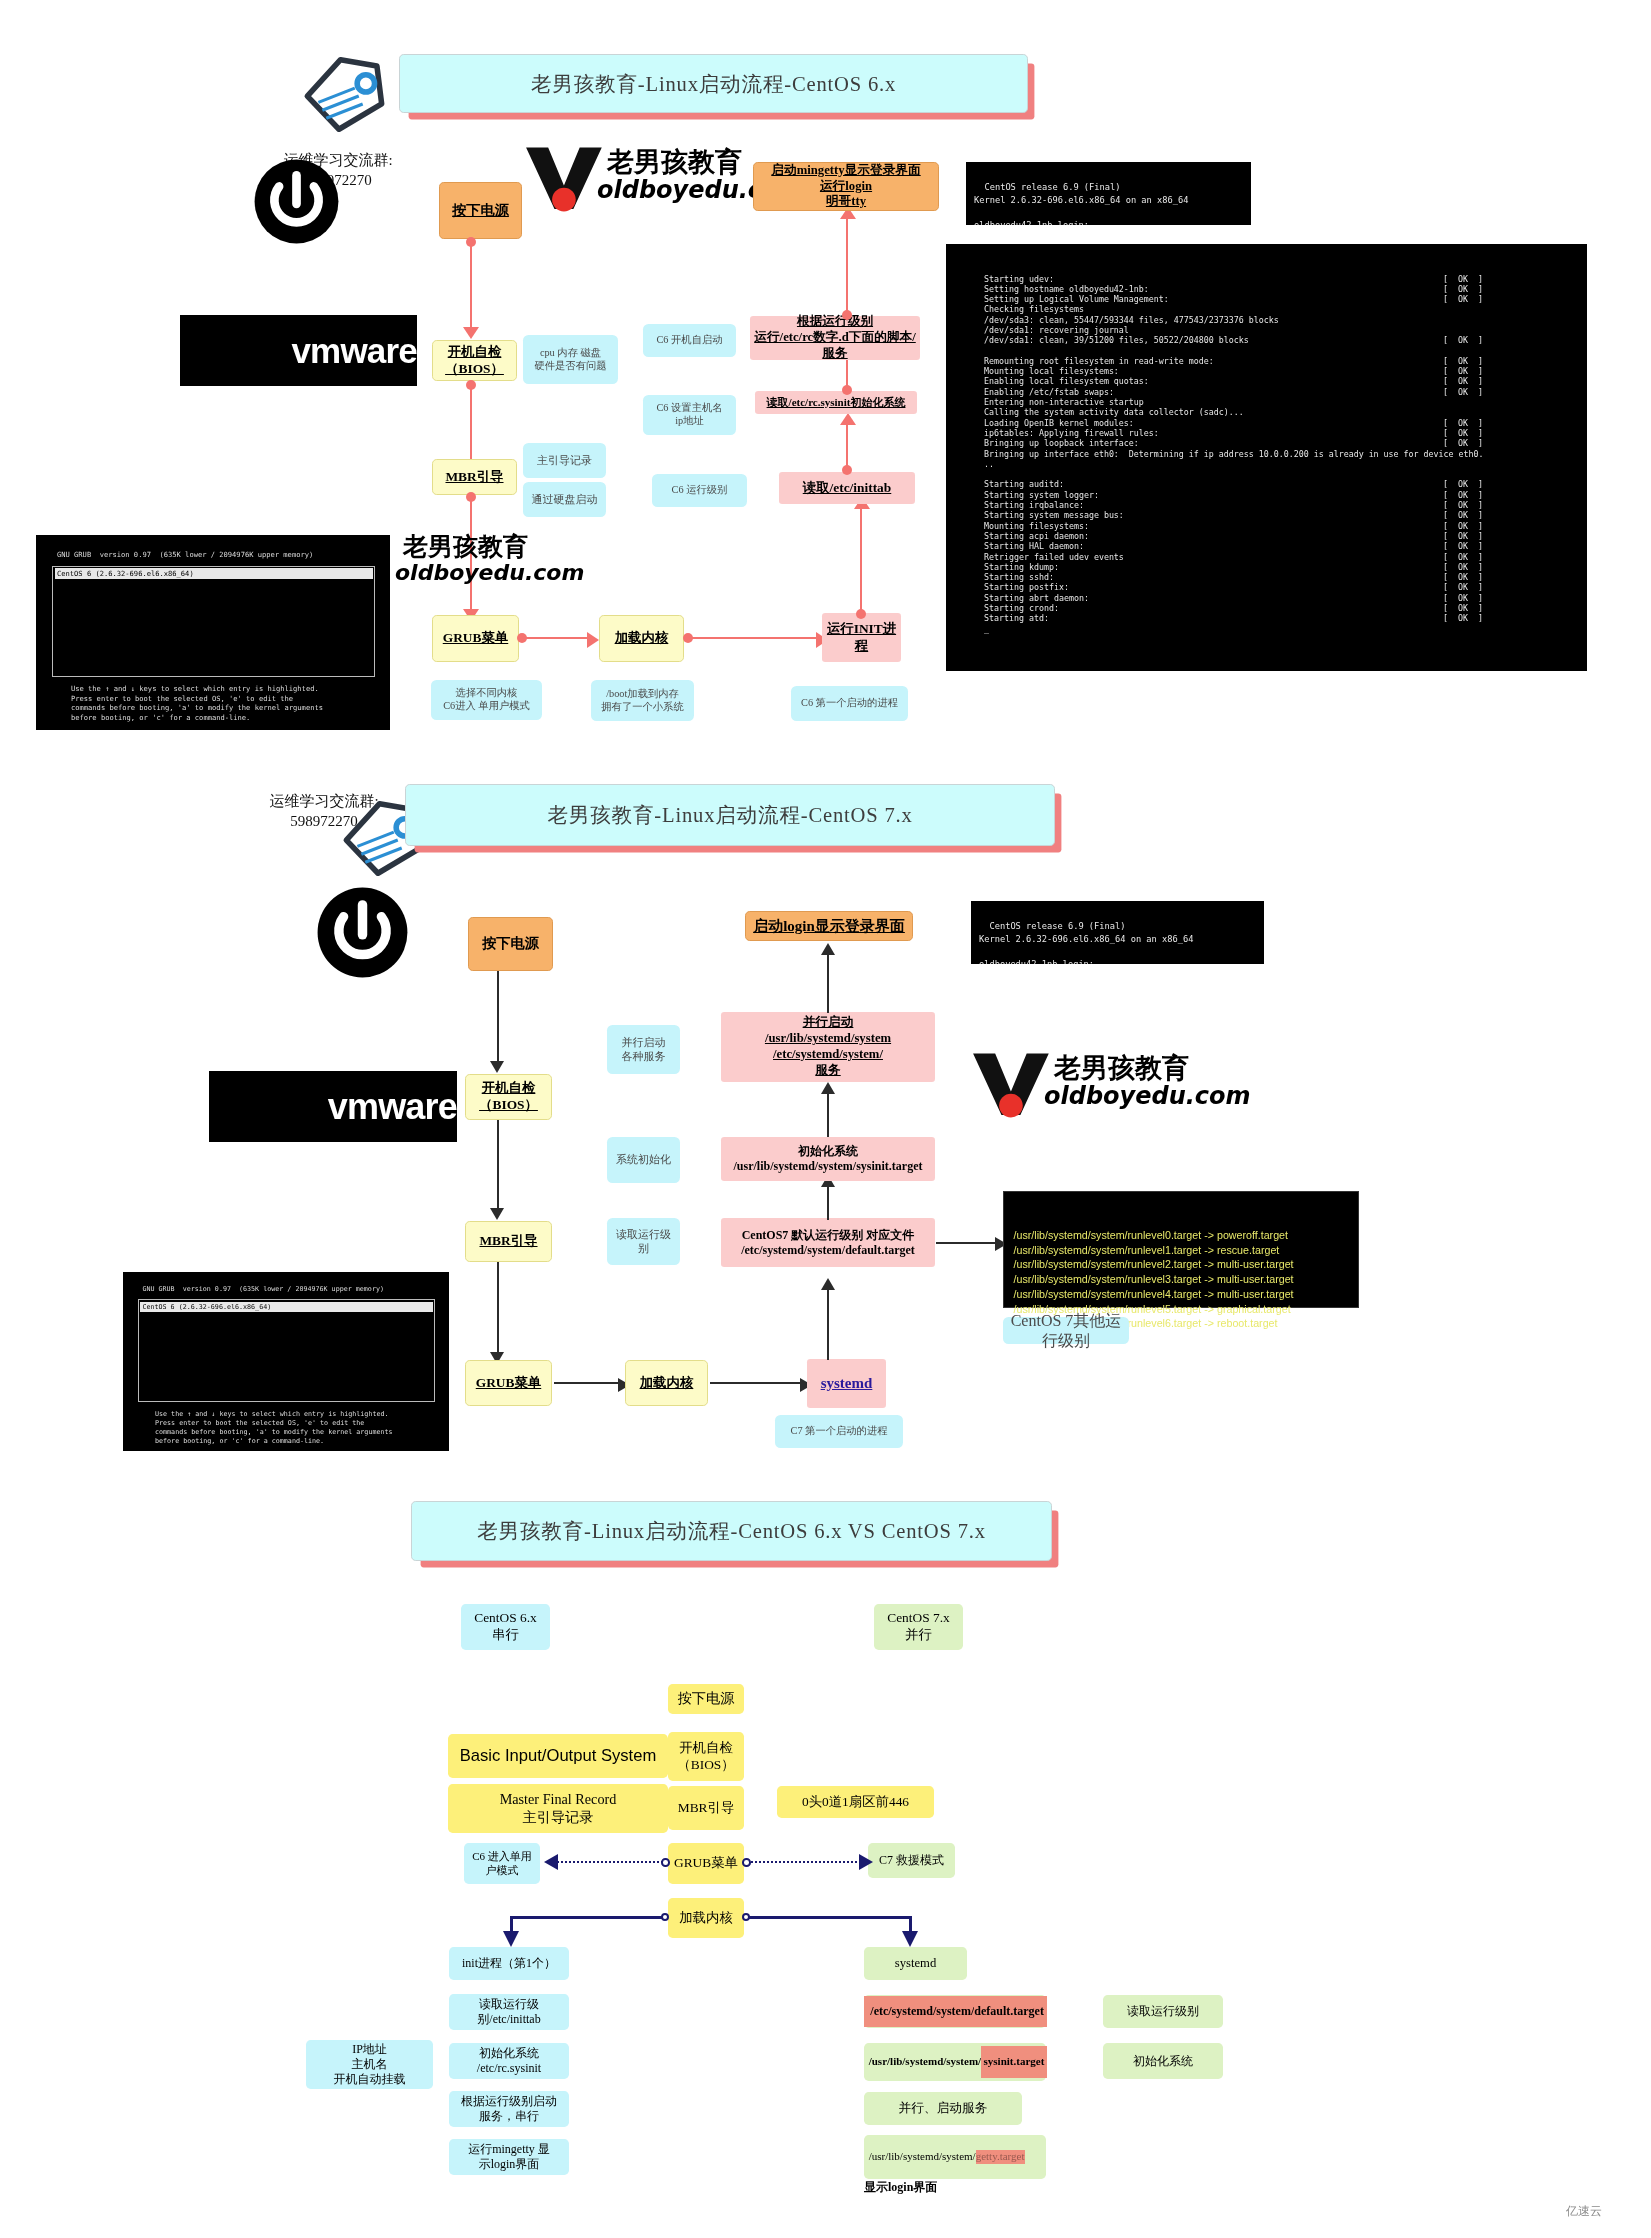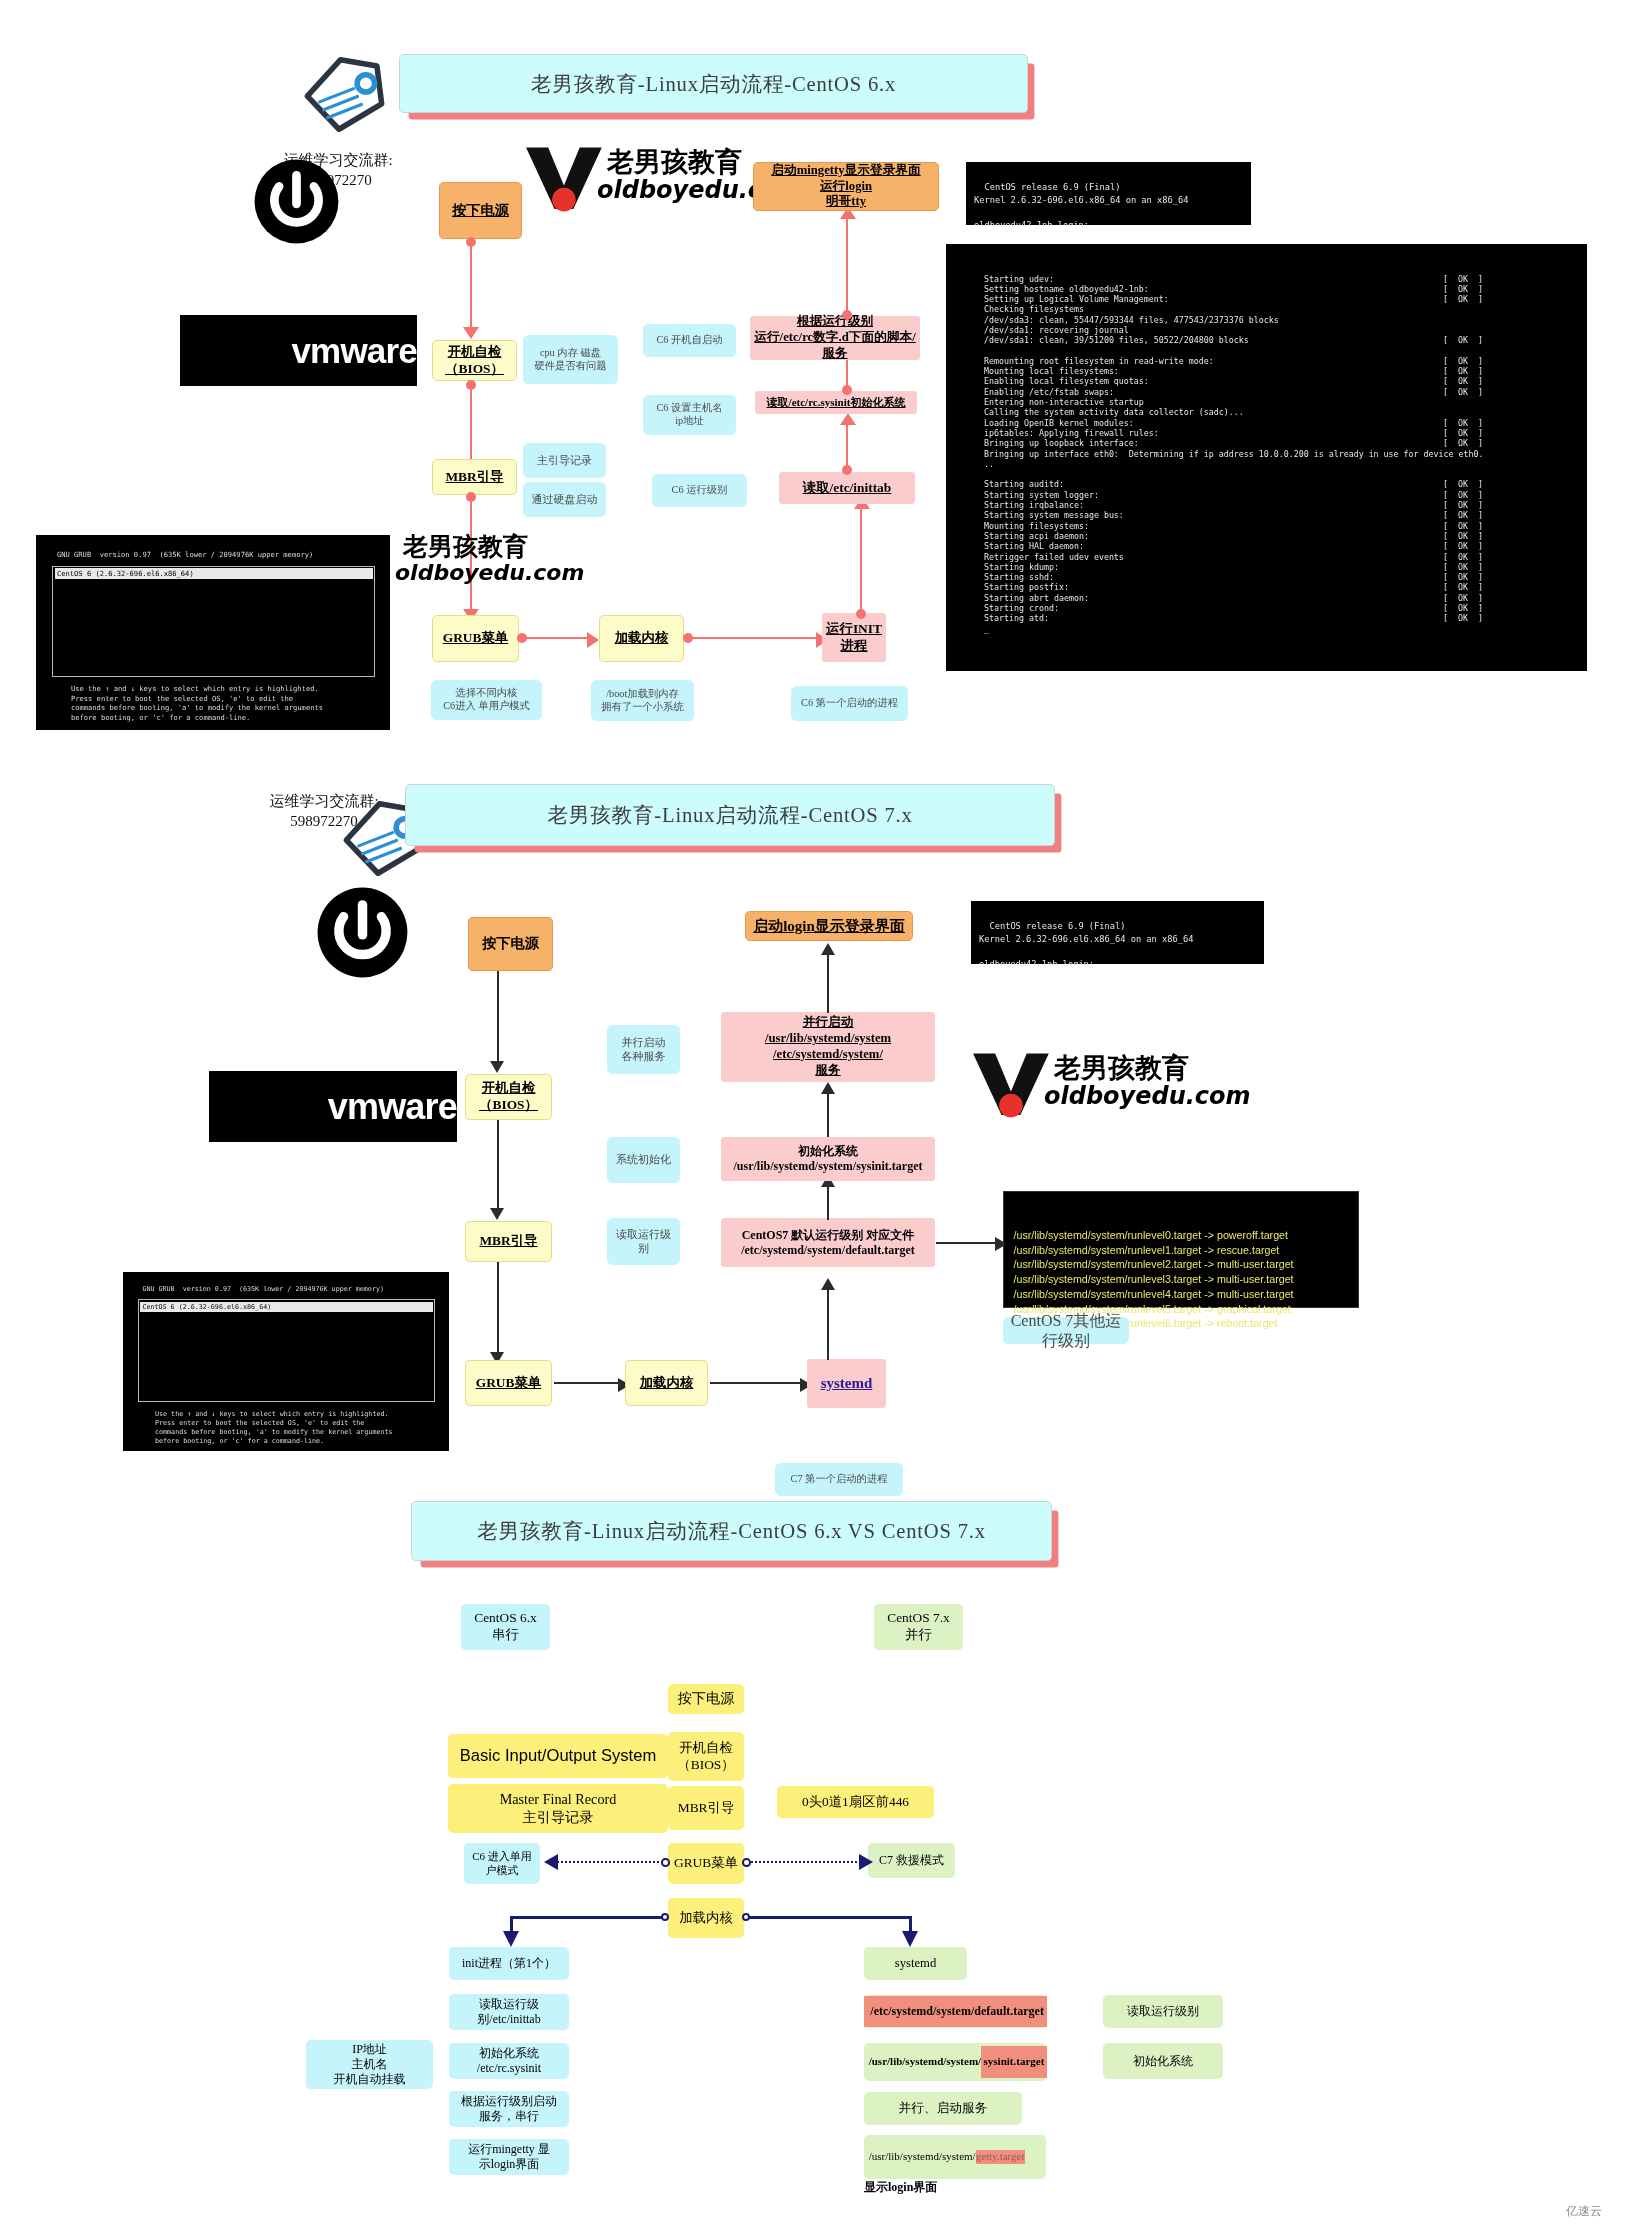--- a/index.html
+++ b/index.html
@@ -171,21 +171,21 @@
 </div>
 <div class="abs bx cyan" style="left:591px;top:680px;width:103px;height:41px;font-size:10.3px;white-space:pre-line;">
   <span>/boot加载到内存
 拥有了一个小系统</span>
 </div>
 
 <div class="abs vline-r" style="left:686px;top:637px;width:134px;height:2.4px;"></div>
 <div class="abs dot" style="left:683px;top:633px;width:10.3px;height:10.3px;background:#f4736f;"></div>
 <div class="abs arrowhead" style="left:816px;top:632px;border-top:8px solid transparent;border-bottom:8px solid transparent;border-left:12.7px solid #f4736f;"></div>
 
-<div class="abs bx pink" style="left:822px;top:613px;width:64px;height:49px;font-size:13.4px;">
+<div class="abs bx pink" style="left:822px;top:613px;width:79px;height:49px;font-size:13.4px;">
   <span class="u">运行INIT进程</span>
 </div>
 <div class="abs bx cyan" style="left:791px;top:686px;width:117px;height:35px;font-size:10.3px;">
   <span>C6 第一个启动的进程</span>
 </div>
 
 <div class="abs vline-r" style="left:860px;top:506px;width:2.4px;height:111px;"></div>
 <div class="abs dot" style="left:856px;top:609px;width:10.3px;height:10.3px;background:#f4736f;"></div>
 <div class="abs arrowhead" style="left:854px;top:497px;border-left:8px solid transparent;border-right:8px solid transparent;border-bottom:12.7px solid #f4736f;"></div>
 
@@ -320,21 +320,21 @@
 
 <div class="abs bx yellow" style="left:625px;top:1360px;width:83px;height:46px;font-size:13.4px;">
   <span class="u">加载内核</span>
 </div>
 <div class="abs vline-d" style="left:710px;top:1382px;width:95px;height:2.4px;"></div>
 <div class="abs arrowhead" style="left:800px;top:1378px;border-top:7.1px solid transparent;border-bottom:7.1px solid transparent;border-left:12px solid #2b2b2b;"></div>
 
 <div class="abs bx pink" style="left:807px;top:1359px;width:79px;height:49px;font-size:15px;">
   <span class="u" style="color:#2a1a9c;">systemd</span>
 </div>
-<div class="abs bx cyan" style="left:775px;top:1415px;width:128px;height:33px;font-size:10.3px;margin-top:48px;">
+<div class="abs bx cyan" style="left:775px;top:1415px;width:128px;height:33px;font-size:10.3px;">
   <span>C7 第一个启动的进程</span>
 </div>
 
 <div class="abs vline-d" style="left:827px;top:1287px;width:2.4px;height:73px;"></div>
 <div class="abs arrowhead" style="left:821px;top:1278px;border-left:7.1px solid transparent;border-right:7.1px solid transparent;border-bottom:12px solid #2b2b2b;"></div>
 
 <div class="abs bx pink" style="left:721px;top:1218px;width:214px;height:49px;font-size:12px;white-space:pre-line;text-align:center;">
   <span>CentOS7 默认运行级别 对应文件
 /etc/systemd/system/default.target</span>
 </div>

